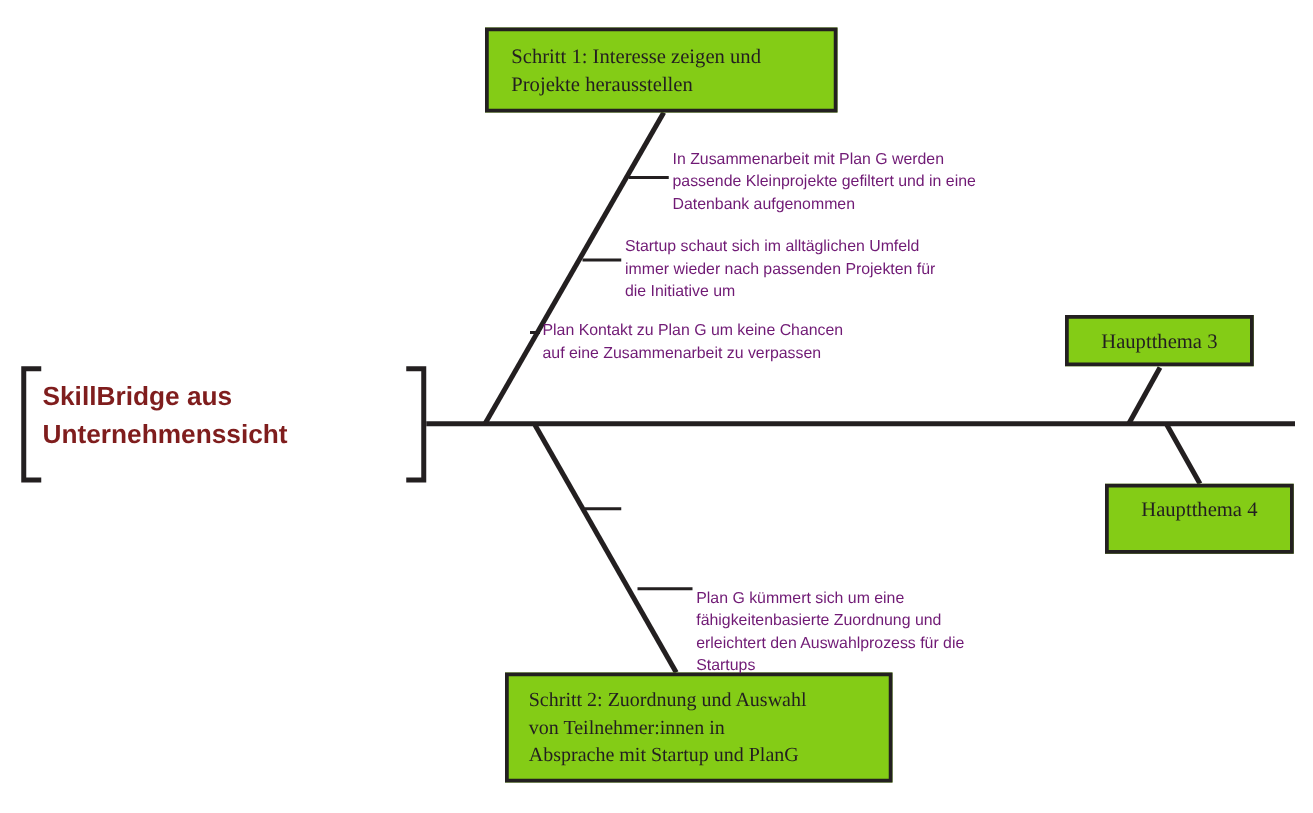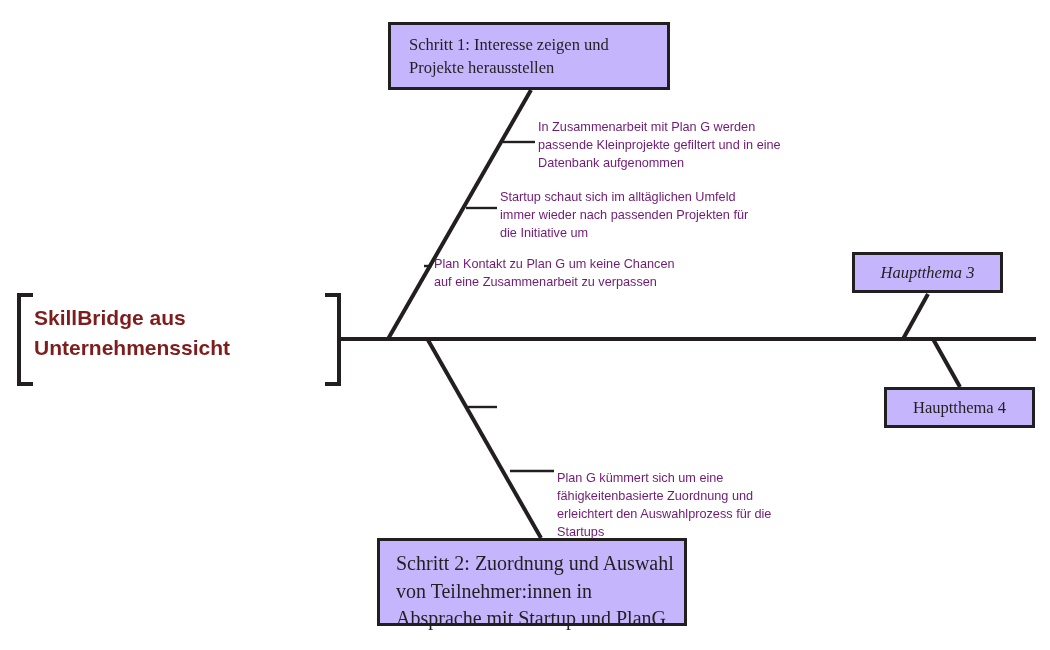--- a/index.html
+++ b/index.html
@@ -28,57 +28,56 @@
     left: 0;
     top: 0;
     width: 1050px;
     height: 650px;
     pointer-events: none;
   }
   .box {
     position: absolute;
     box-sizing: border-box;
     border: 3px solid #231f20;
-    background: #c4b5fd;
+    background: #84cc16;
     font-family: "Liberation Serif", "DejaVu Serif", serif;
     color: #231f20;
     line-height: 1.38;
     white-space: pre-line;
   }
   #box-step1 {
     left: 388px;
     top: 22px;
     width: 282px;
     height: 68px;
     font-size: 16.5px;
     padding: 9px 0 0 18px;
   }
   #box-step2 {
-    left: 377px;
+    left: 404px;
     top: 538px;
     width: 310px;
     height: 88px;
-    font-size: 20px;
+    font-size: 16px;
     padding: 9px 0 0 16px;
   }
   #box-theme3 {
     left: 852px;
     top: 252px;
     width: 151px;
     height: 41px;
     font-size: 16.5px;
     text-align: center;
     line-height: 35px;
-    font-style: italic;
   }
   #box-theme4 {
     left: 884px;
     top: 387px;
     width: 151px;
-    height: 41px;
+    height: 56px;
     font-size: 16.5px;
     text-align: center;
     line-height: 35px;
   }
   #main-title {
     position: absolute;
     left: 34px;
     top: 303px;
     width: 290px;
     font-family: Liberation Sans, sans-serif;

